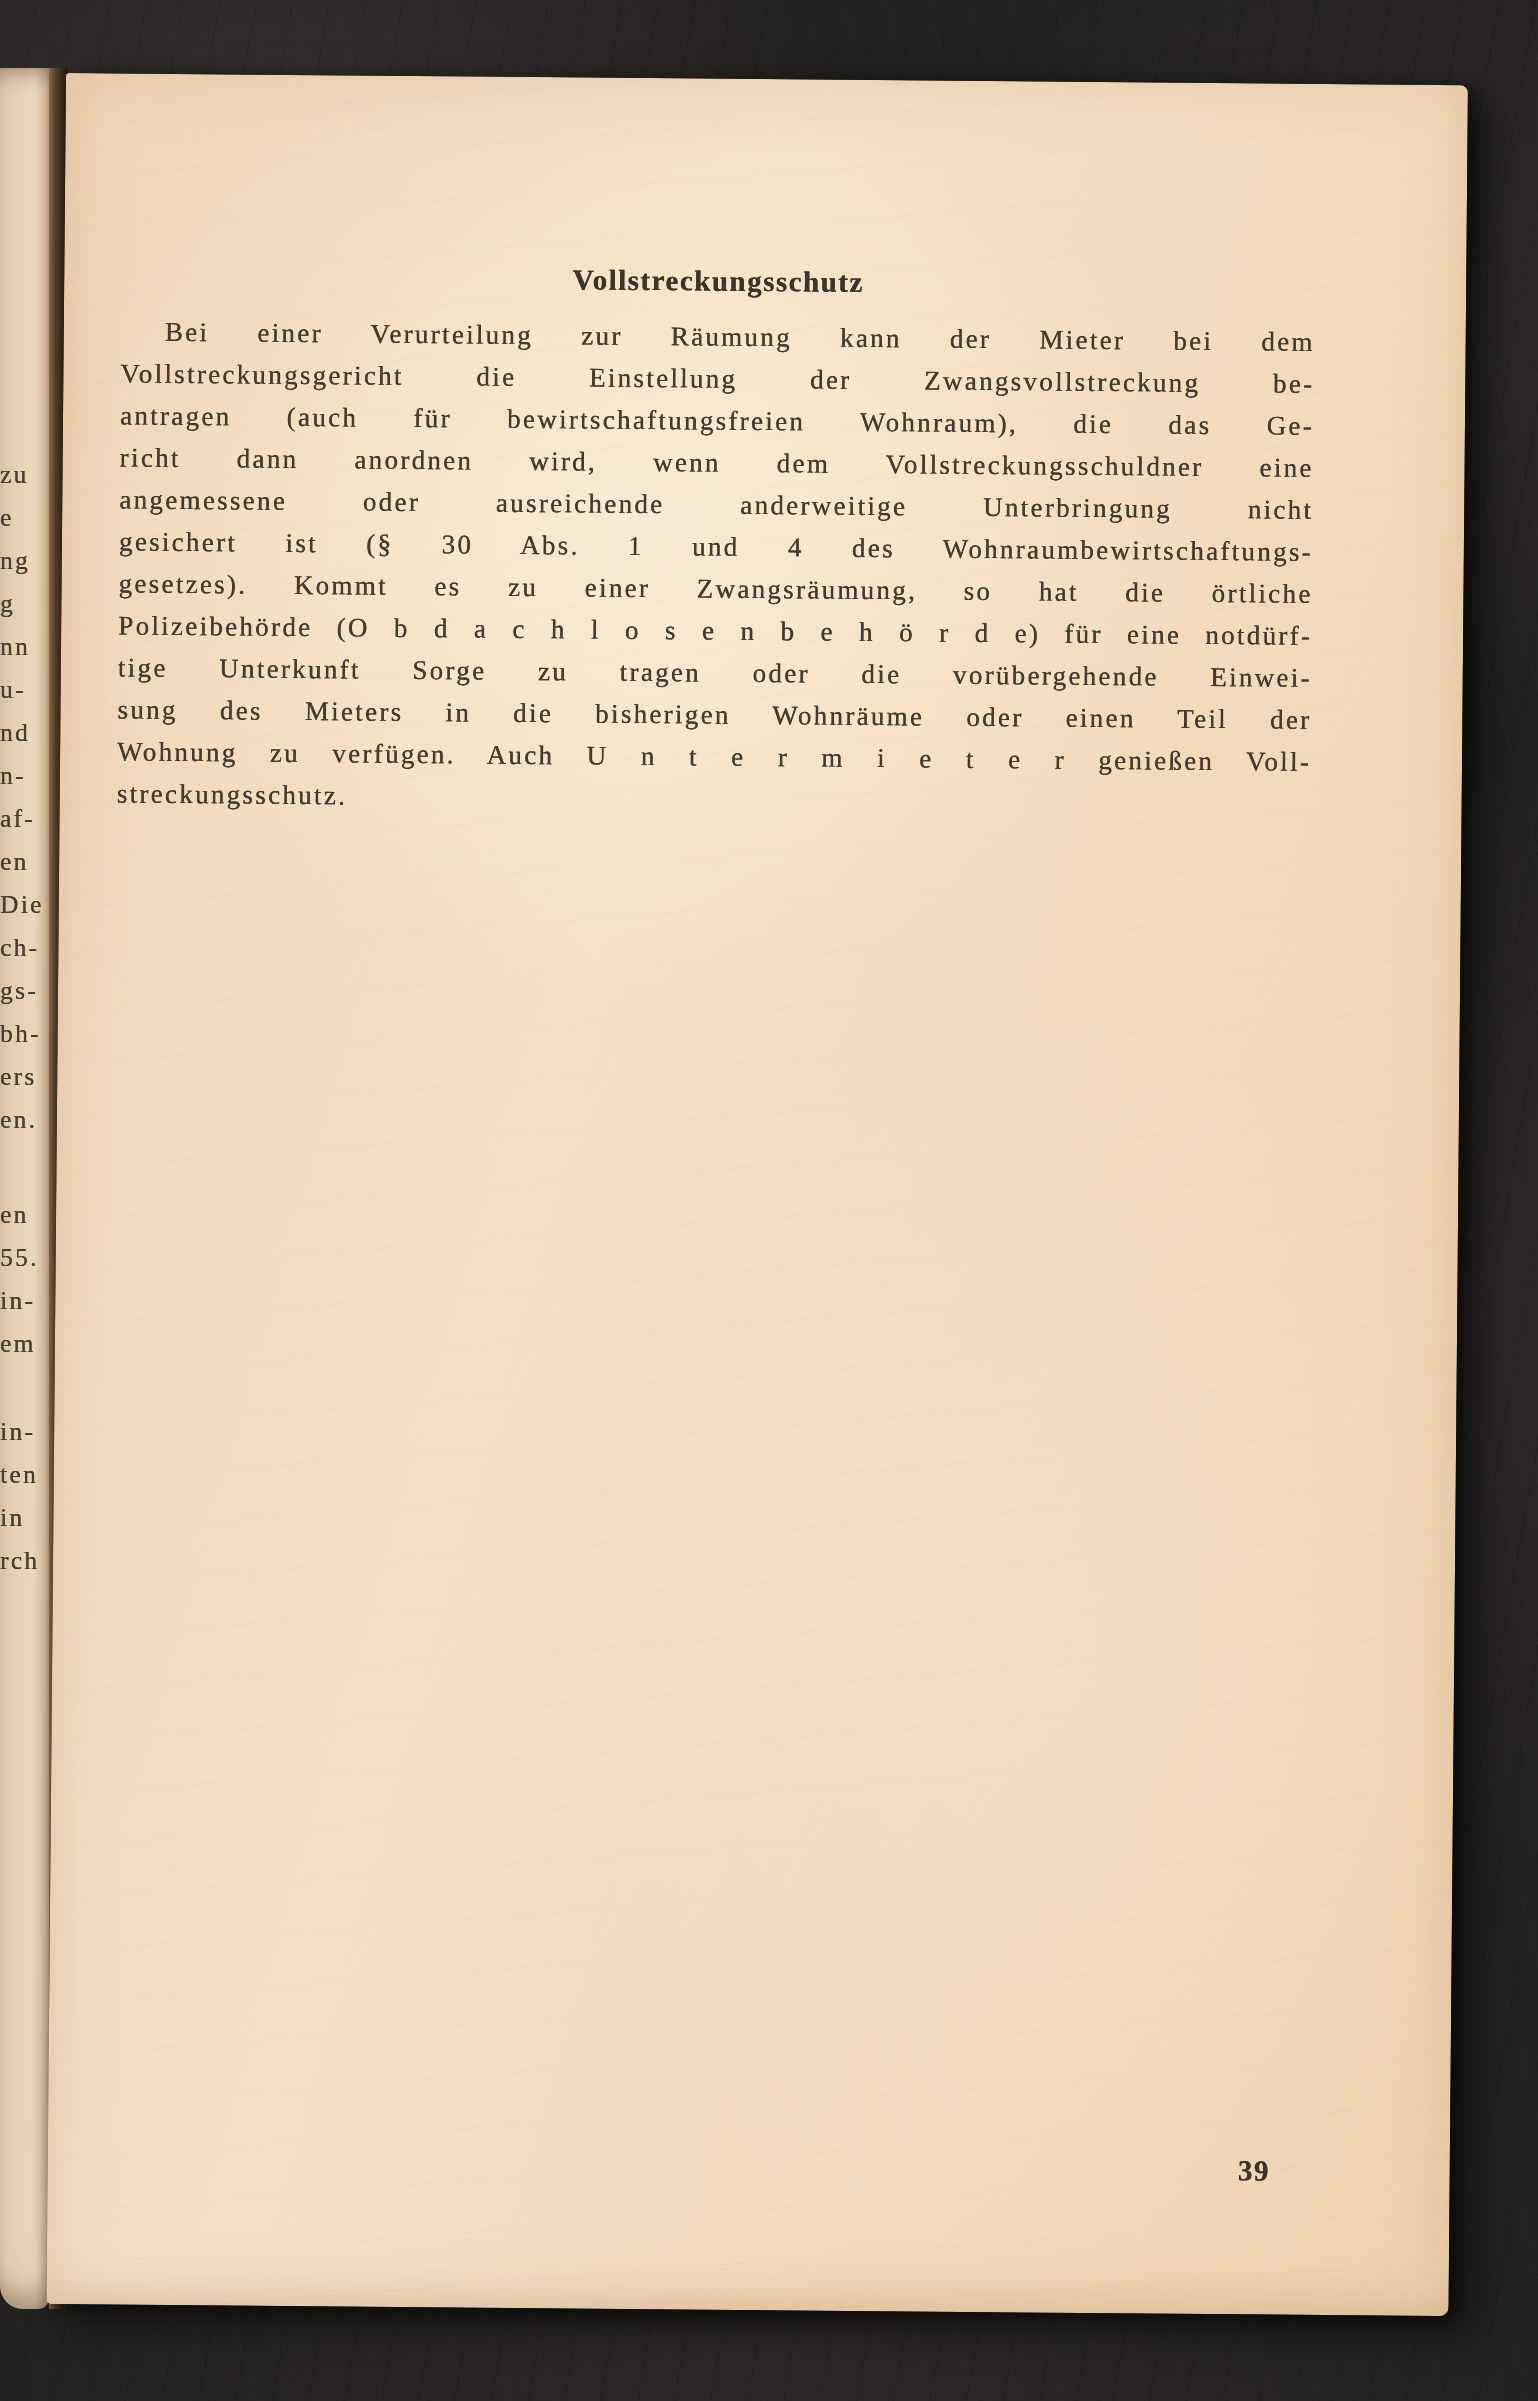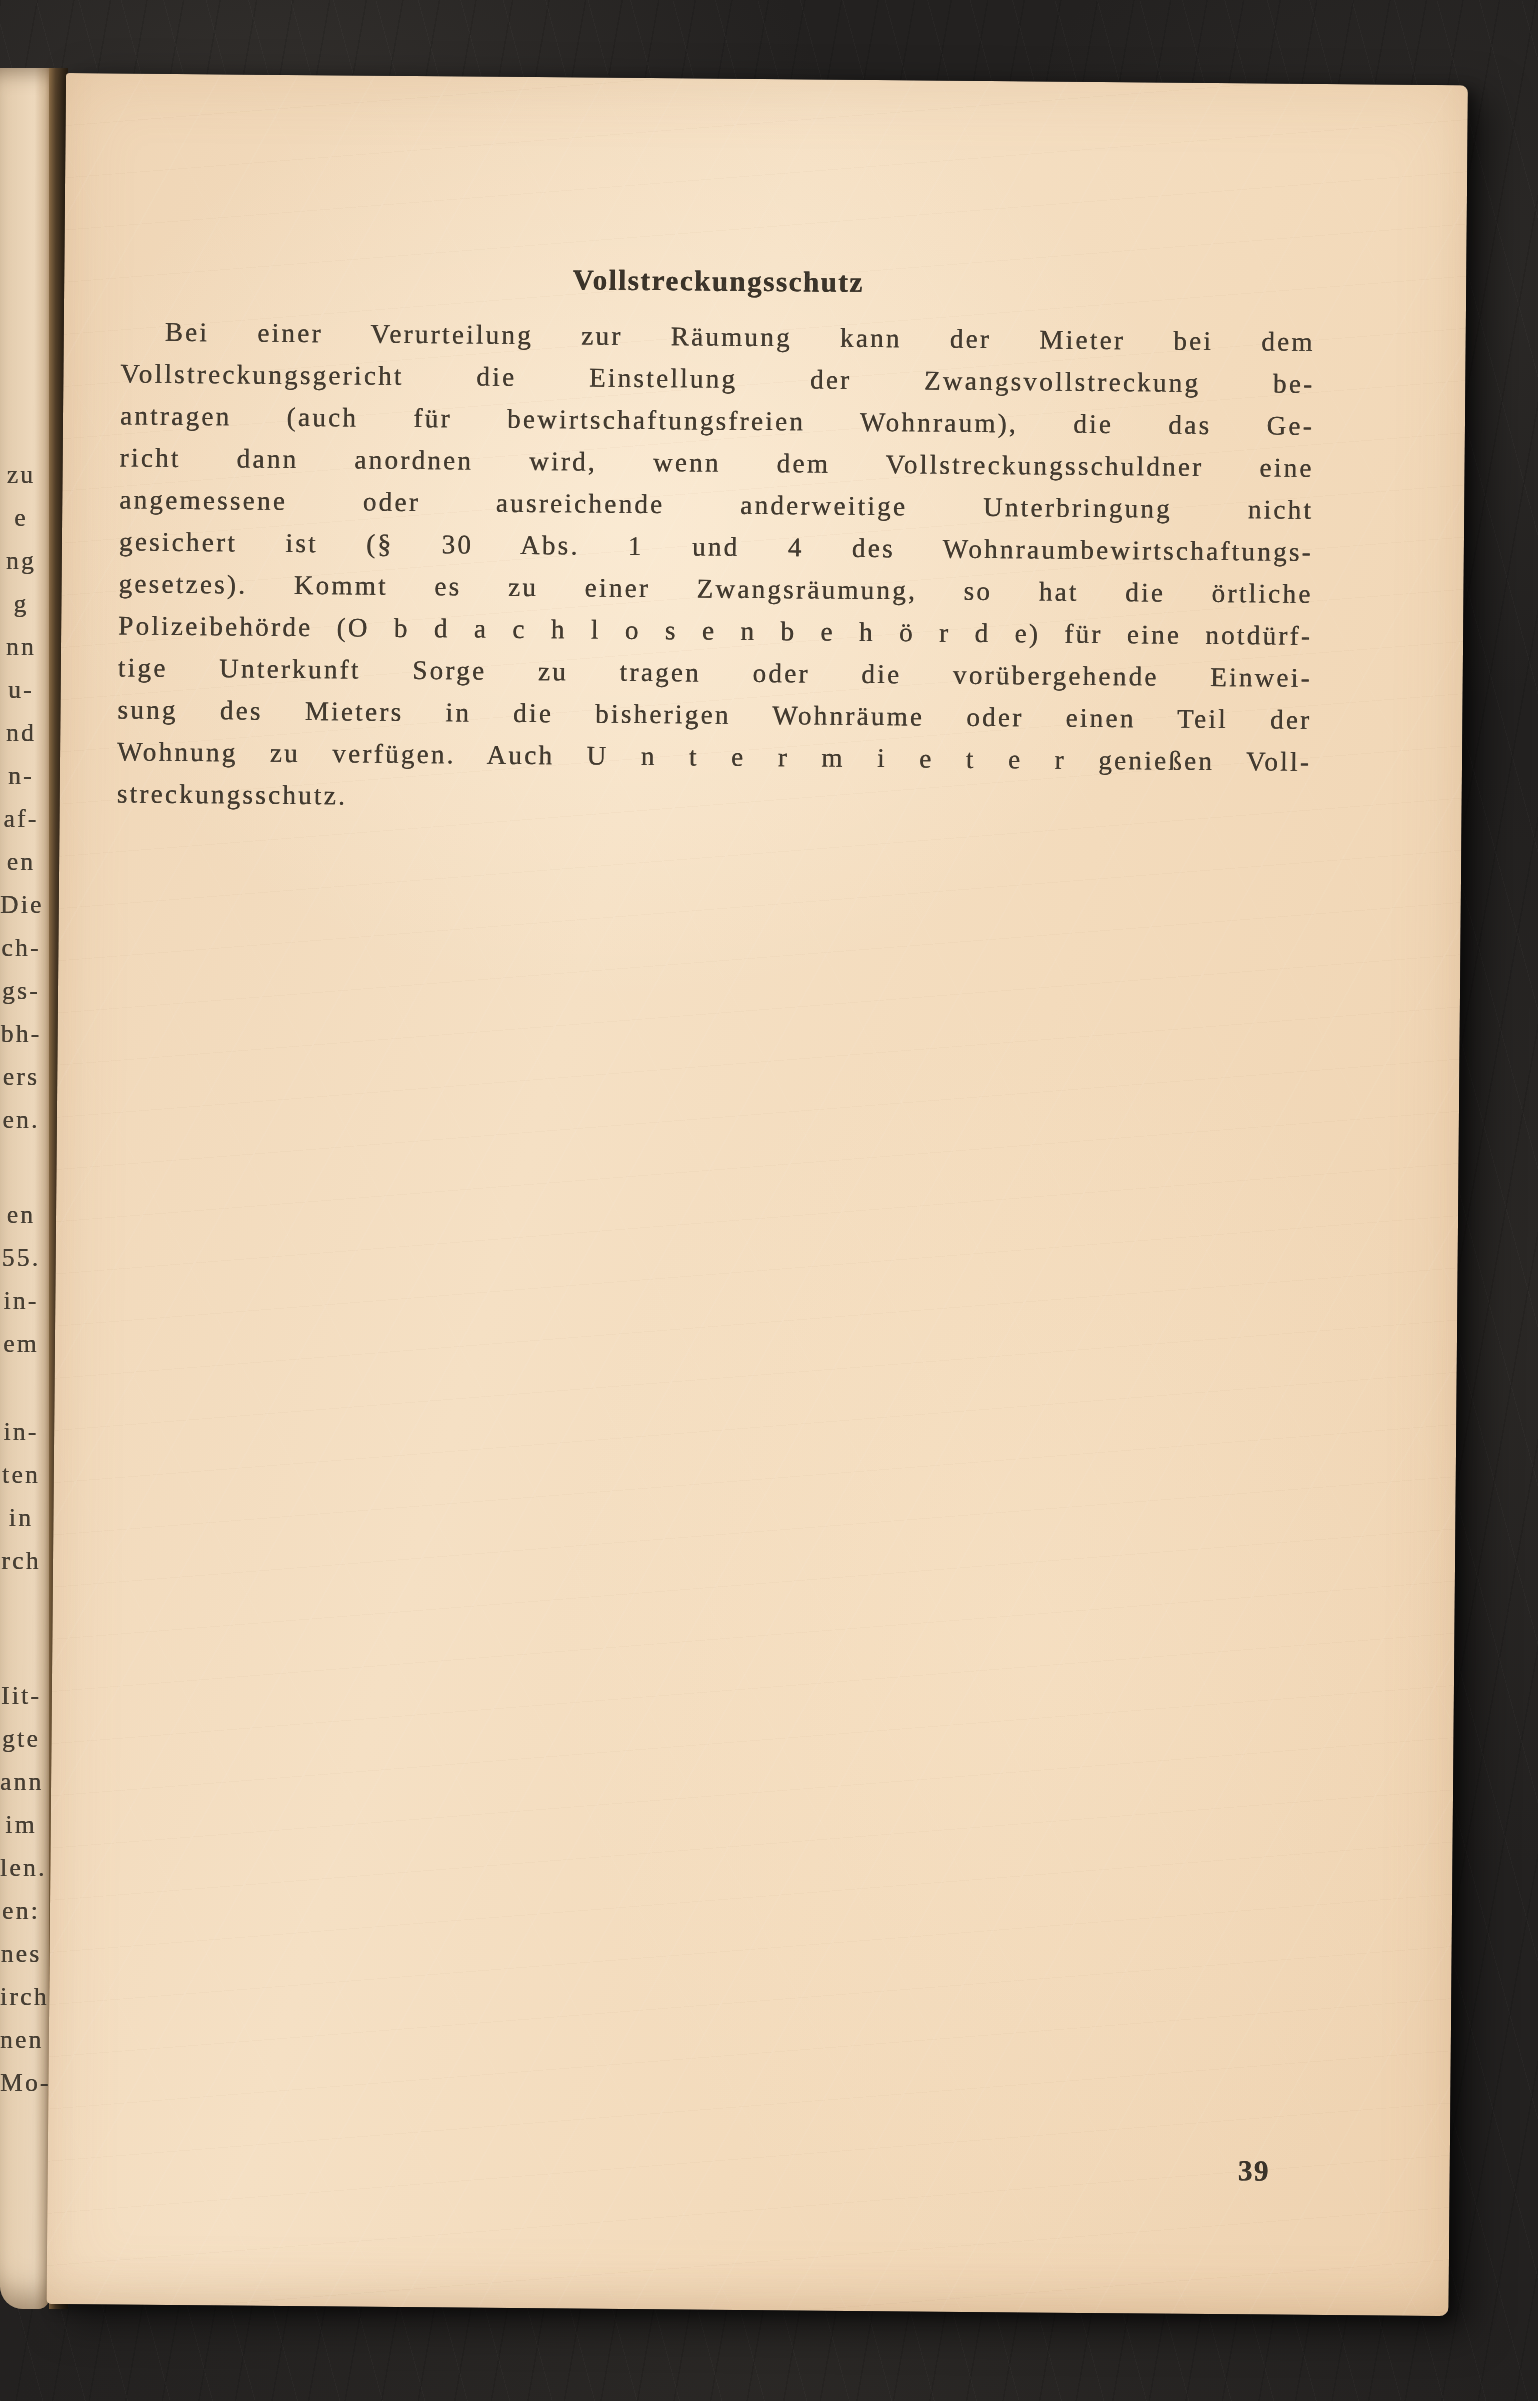--- a/index.html
+++ b/index.html
@@ -34,21 +34,21 @@
   }
   
   .left-strip{
     position:absolute;left:0;top:68px;width:49px;height:2241px;
     background:linear-gradient(90deg,#e4cdae 0%,var(--paper_edge) 45%,#eed9bd 70%,#d9bf9e 92%,#c3a683 100%);
     border-radius:0 0 10.8px 23px;
     box-shadow:inset 0 18.5px 20px -14px rgba(60,40,20,0.45), inset 0 -31px 31px -20px rgba(90,65,40,0.5);
   }
   .frag-group{
     position:absolute;left:0;right:0;
-    text-align:center;padding-right:7px;
+    text-align:left;padding-right:7px;
   }
   .g0{top:385px;} .g1{top:1125px;} .g2{top:1342px;} .g3{top:1606px;}
   .frag-line{
     font-size:25.4px;line-height:43px;letter-spacing:2.3px;
     color:#473f34;white-space:nowrap;
     text-shadow:0.3px 0 0 currentColor;
   }
   
   .gutter{
     position:absolute;left:49px;top:68px;width:18.5px;height:2241px;
@@ -124,32 +124,20 @@
         <div class="frag-line">55.</div>
         <div class="frag-line">in-</div>
         <div class="frag-line">em</div>
       </div>
     <div class="frag-group g2">
         <div class="frag-line">in-</div>
         <div class="frag-line">ten</div>
         <div class="frag-line">in</div>
         <div class="frag-line">rch</div>
       </div>
-    <div class="frag-group g3">
-        <div class="frag-line">Iit-</div>
-        <div class="frag-line">gte</div>
-        <div class="frag-line">ann</div>
-        <div class="frag-line">im</div>
-        <div class="frag-line">len.</div>
-        <div class="frag-line">en:</div>
-        <div class="frag-line">nes</div>
-        <div class="frag-line">irch</div>
-        <div class="frag-line">nen</div>
-        <div class="frag-line">Mo-</div>
-      </div>
   </div>
 
   <div class="gutter"></div>
 
   <div class="page">
     <h1 class="title">Vollstreckungsschutz</h1>
     <div class="body-text">
         <div class="line first">Bei einer Verurteilung zur Räumung kann der Mieter bei dem</div>
         <div class="line">Vollstreckungsgericht die Einstellung der Zwangsvollstreckung be-</div>
         <div class="line">antragen (auch für bewirtschaftungsfreien Wohnraum), die das Ge-</div>

